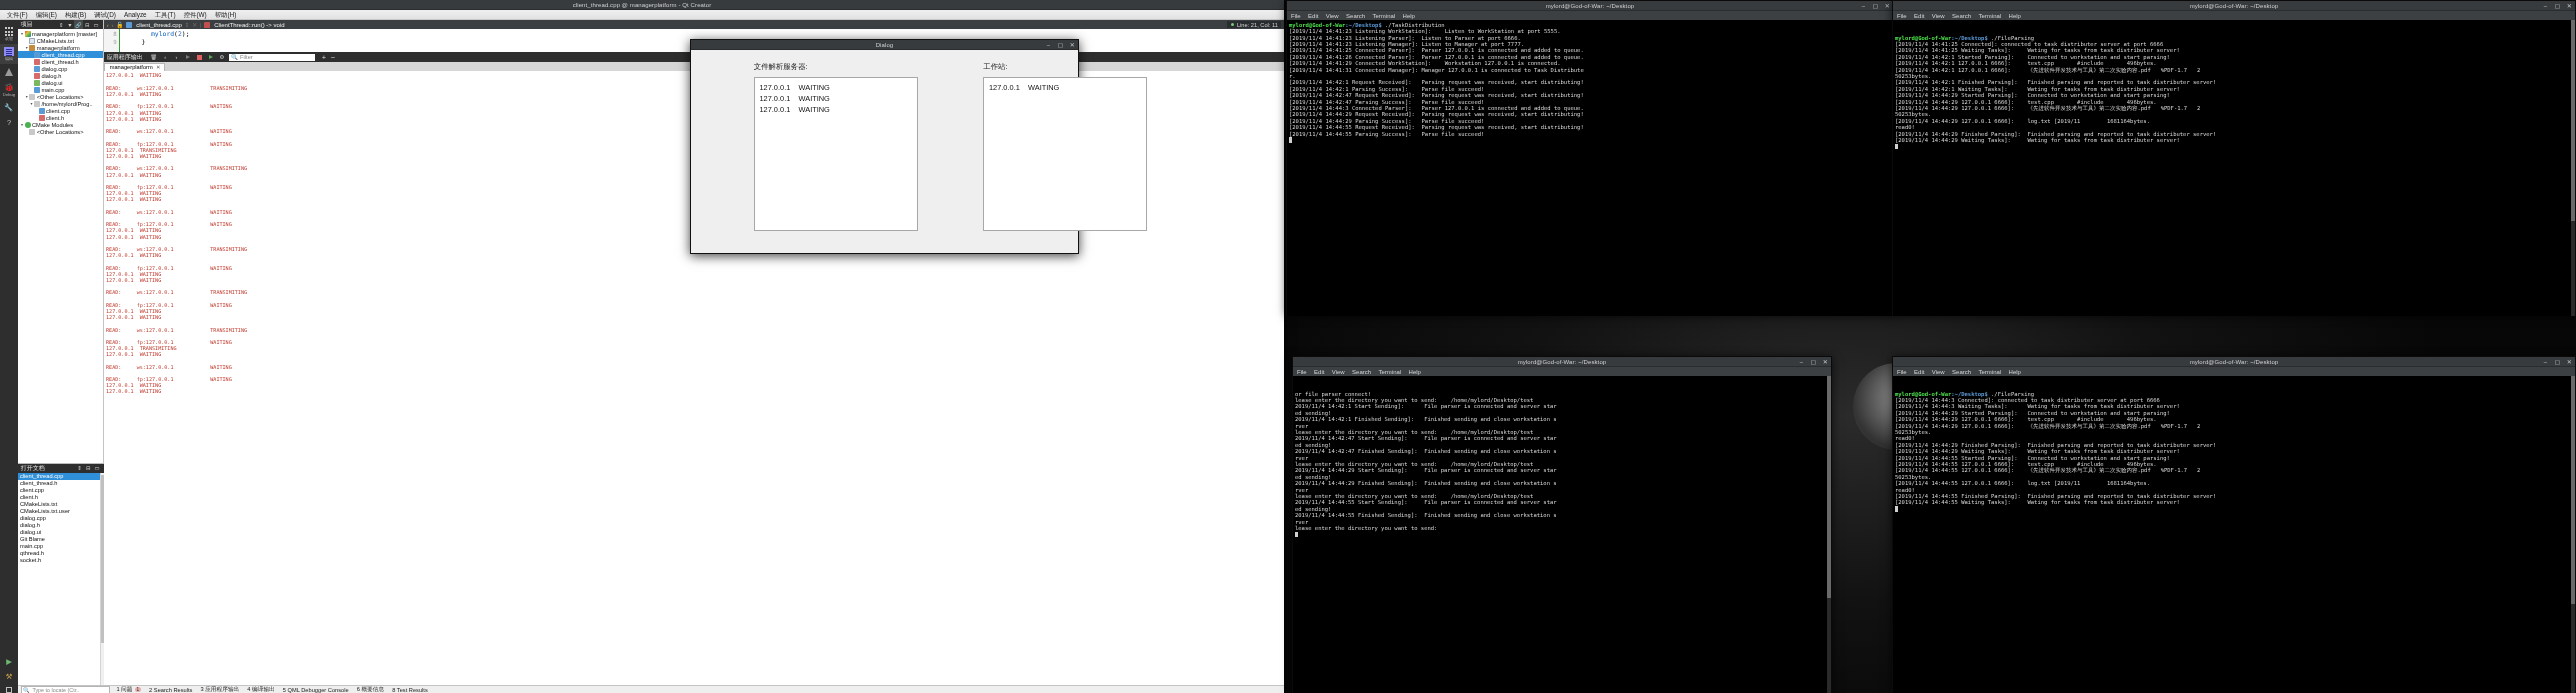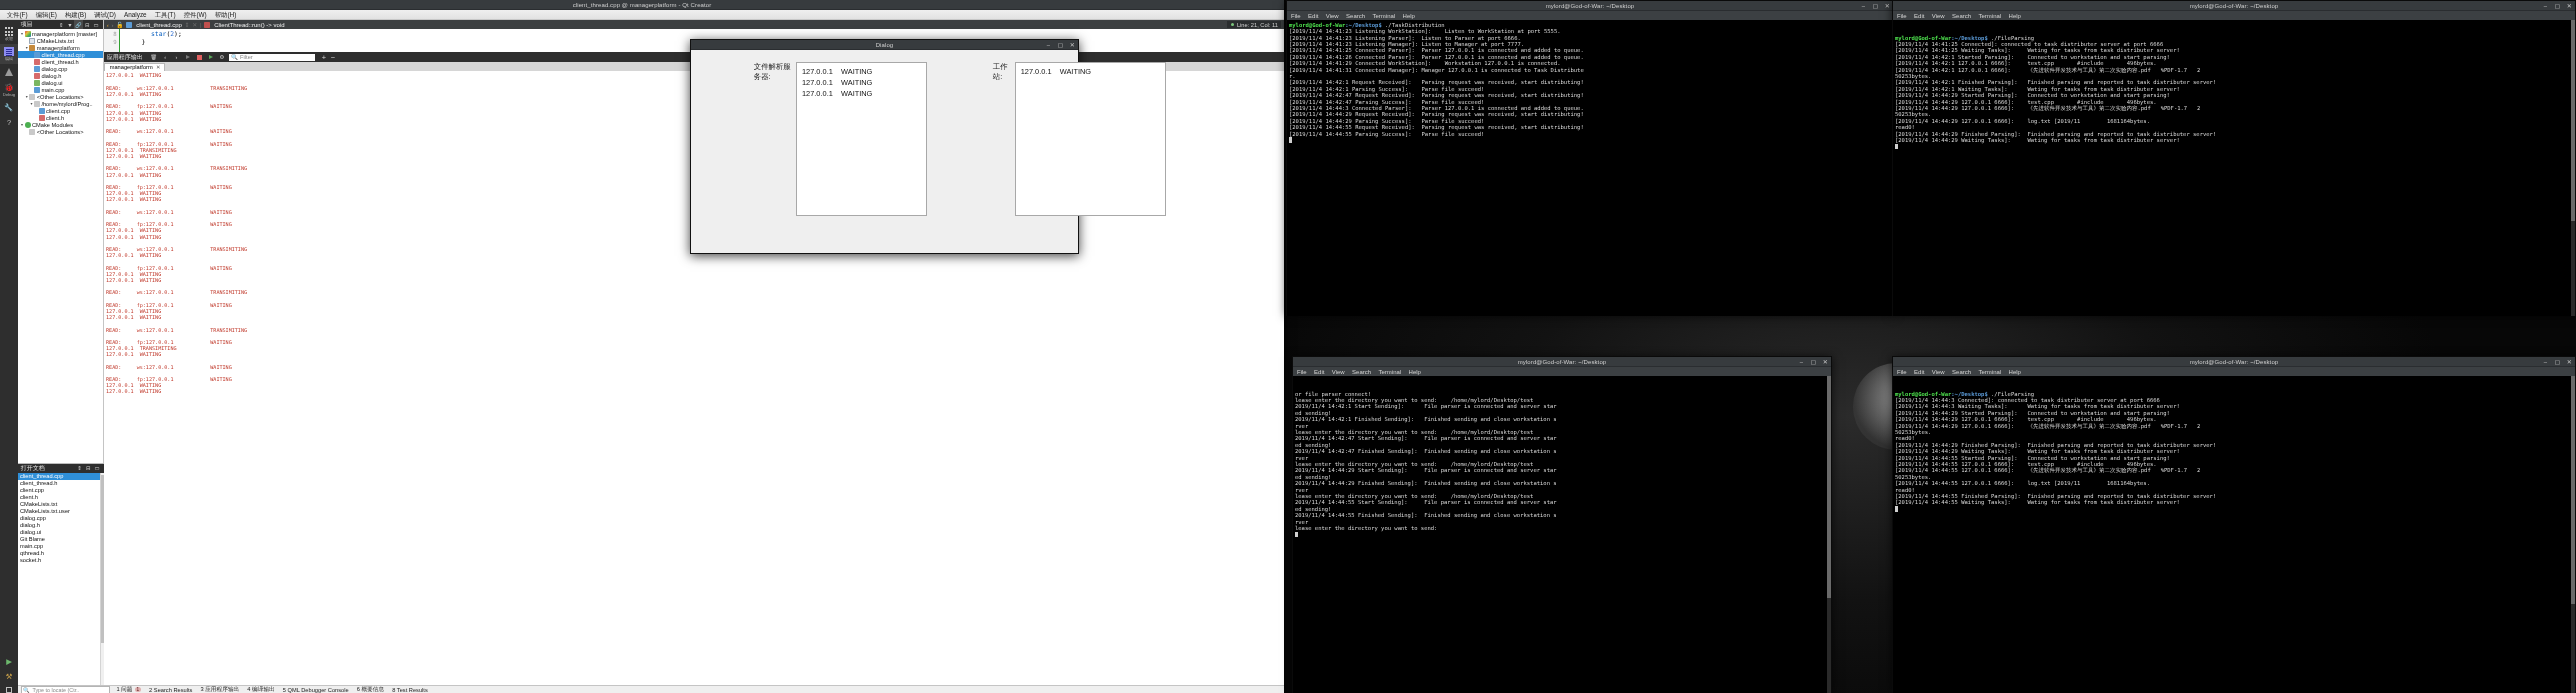--- a/index.html
+++ b/index.html
@@ -167,21 +167,21 @@
     padding:0 2px; color:#8a8a8a; font-size:5.4px; }
   .sb-item { padding:0 4px; display:flex; align-items:center; gap:2px; }
   .sb-badge { background:#e0b0b0; color:#5a1b1b; border-radius:4px;
     font-size:4.7px; padding:0 2px; }
 
   
   #dlg { left:690px; top:39px; width:389px; height:215px; background:#efefef;
     border:0.7px solid #111; box-shadow:0 2px 10.7px rgba(0,0,0,.75); }
   #dlg .titlebar { background:#373b3e; }
   .dlg-body { position:relative; height:205px; display:flex; gap:17.5px; padding:12px 10.7px 6.7px 14.8px; }
-  .dlg-col { display:flex; flex-direction:row;padding-left:48px; }
+  .dlg-col { display:flex; flex-direction:column;padding-left:48px; }
   .dlg-col .lab { font-size:7.4px; color:#1b1b1b; margin-bottom:5.4px; }
   .dlg-list { background:#fff; border:0.7px solid #a8a8a8; width:164px; height:154px;
     font-size:7.4px; color:#111; padding:3.4px 0 0 4.7px; line-height:11px; white-space:pre; }
   .dlg-col.narrow .dlg-list { width:164px; }
 
   
   .t-white { color:#d8d8d8; }
 </style>
 </head>
 <body>
@@ -402,21 +402,21 @@
           </span>
         </div>
 
         <div class="codearea">
           <div class="gutter">
             <div>8</div>
             <div>9</div>
           </div>
           <div class="gutline"></div>
           <div class="codelines">
-            <div><span style="display:inline-block;width:29.5px"></span><span class="kw">star</span>(<span class="num">2</span>);</div>
+            <div><span style="display:inline-block;width:29.5px"></span><span class="kw">mylord</span>(<span class="num">2</span>);</div>
             <div><span style="display:inline-block;width:20px"></span>}</div>
           </div>
         </div>
 
         <div class="apppane">
           <div class="apphead">
             <span class="title">应用程序输出</span>
             <span class="ah-ico">🗑</span>
             <span class="ah-ico">‹</span>
             <span class="ah-ico">›</span>

